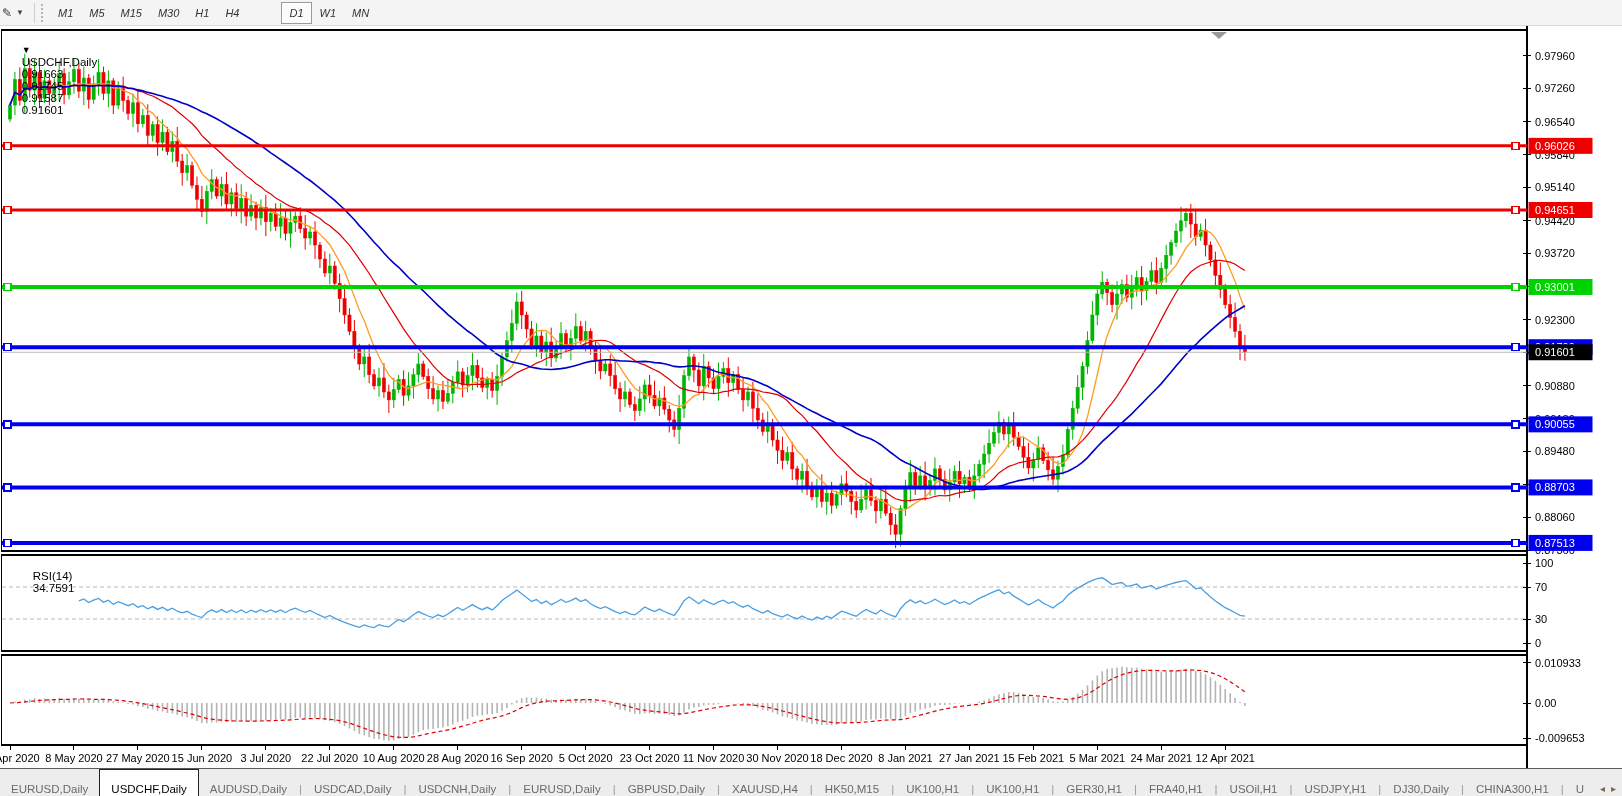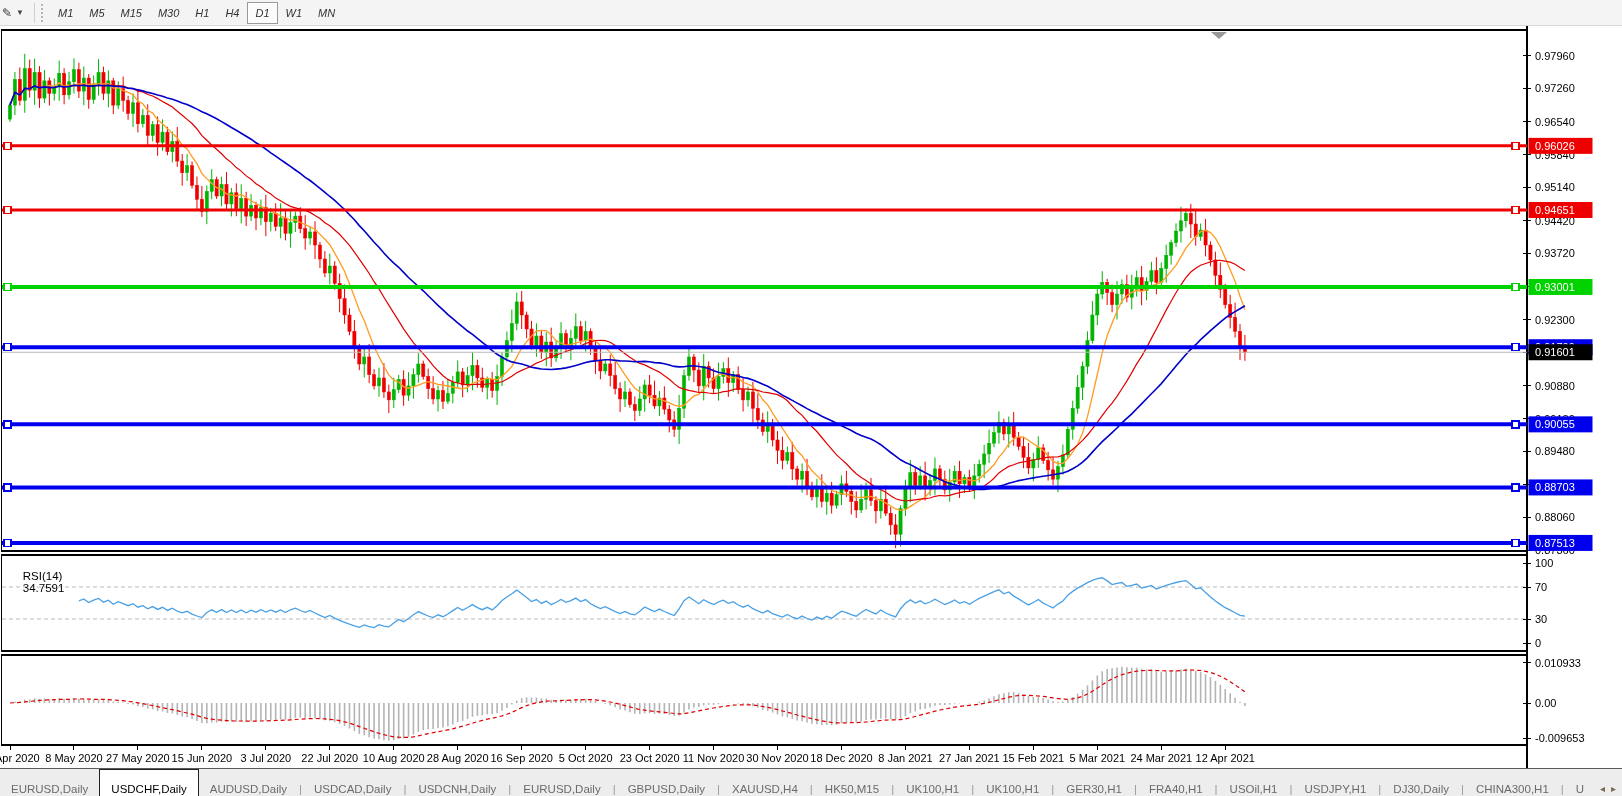--- a/index.html
+++ b/index.html
@@ -10,21 +10,21 @@
     display:flex; align-items:center; font-size:11px; color:#222; }
   .tool-left { display:flex; align-items:center; padding:0 4px 0 2px; height:100%; }
   .tool-glyph { font-size:12px; color:#333; margin-right:2px; }
   .dd-arrow { font-size:8px; color:#444; margin:0 4px 0 2px; }
   .tb-sep { width:1px; height:20px; background:#cfcfcf; margin:0 2px; }
   .tb-grip { width:5px; height:18px; margin:0 5px 0 3px;
     background-image:repeating-linear-gradient(#b5b5b5 0 2px, transparent 2px 4px);
     background-size:2px 100%; background-repeat:no-repeat; background-position:center; }
   .tf-btn { min-width:30px; height:22px; padding:0 7px; display:flex; align-items:center;
     justify-content:center; color:#333; border:1px solid transparent; cursor:default; }
-  .tf-btn.active { background:#fbfbfb; border:1px solid #9a9a9a; box-shadow:inset 1px 1px 0 #fff; }
+  .tf-btn.active { background:#fbfbfb; border:1px solid #9a9a9a; box-shadow:inset 1px 1px 0 #fff;margin-left:34px; }
   
   .chart-area { position:relative; width:1622px; height:742px; background:#fff; }
   .overlay-label { position:absolute; font-size:11.5px; color:#000; white-space:pre; z-index:5; }
   .overlay-label .tri { font-size:9px; vertical-align:1px; }
   svg text { font-family:"Liberation Sans", sans-serif; }
   
   .tabbar { height:40px; background:#ededed; border-top:1px solid #5a5a5a;
     display:flex; align-items:stretch; font-size:11.5px; color:#6b6b6b;
     white-space:nowrap; overflow:hidden; position:relative; }
   .tab { display:flex; align-items:center; padding:0 11px; cursor:default; }
@@ -50,21 +50,29 @@
       <div class="tf-btn">M30</div>
       <div class="tf-btn">H1</div>
       <div class="tf-btn">H4</div>
       <div class="tf-btn active">D1</div>
       <div class="tf-btn">W1</div>
       <div class="tf-btn">MN</div>
     </div>
 </div>
 
 <div class="chart-area">
-  <div class="overlay-label" style="top:532px; left:10px;">
+  <div class="overlay-label" style="top:6px; left:9px;">
+    <span class="tri">▼</span>
+    <span>USDCHF,Daily</span>&nbsp;
+    <span>0.91663</span>
+    <span>0.91745</span>
+    <span>0.91587</span>
+    <span>0.91601</span>
+  </div>
+  <div class="overlay-label" style="top:532px; left:20px;">
     <span>RSI(14)</span>
     <span>34.7591</span>
   </div>
   <svg id="chart-svg" width="1622" height="742">
       <rect x="1.5" y="4" width="1525.5" height="521" fill="#fff" stroke="#000" stroke-width="1.5" shape-rendering="crispEdges"></rect>
       <rect x="1.5" y="529" width="1525.5" height="96" fill="#fff" stroke="#000" stroke-width="1.5" shape-rendering="crispEdges"></rect>
       <rect x="1.5" y="629" width="1525.5" height="90" fill="#fff" stroke="#000" stroke-width="1.5" shape-rendering="crispEdges"></rect>
       <line x1="1527" y1="0" x2="1527" y2="742" stroke="#000" stroke-width="1.5" shape-rendering="crispEdges"></line>
       <g>
         <line x1="1523" y1="29.65353625783324" x2="1531" y2="29.65353625783324" stroke="#000" stroke-width="1" shape-rendering="crispEdges"></line>

